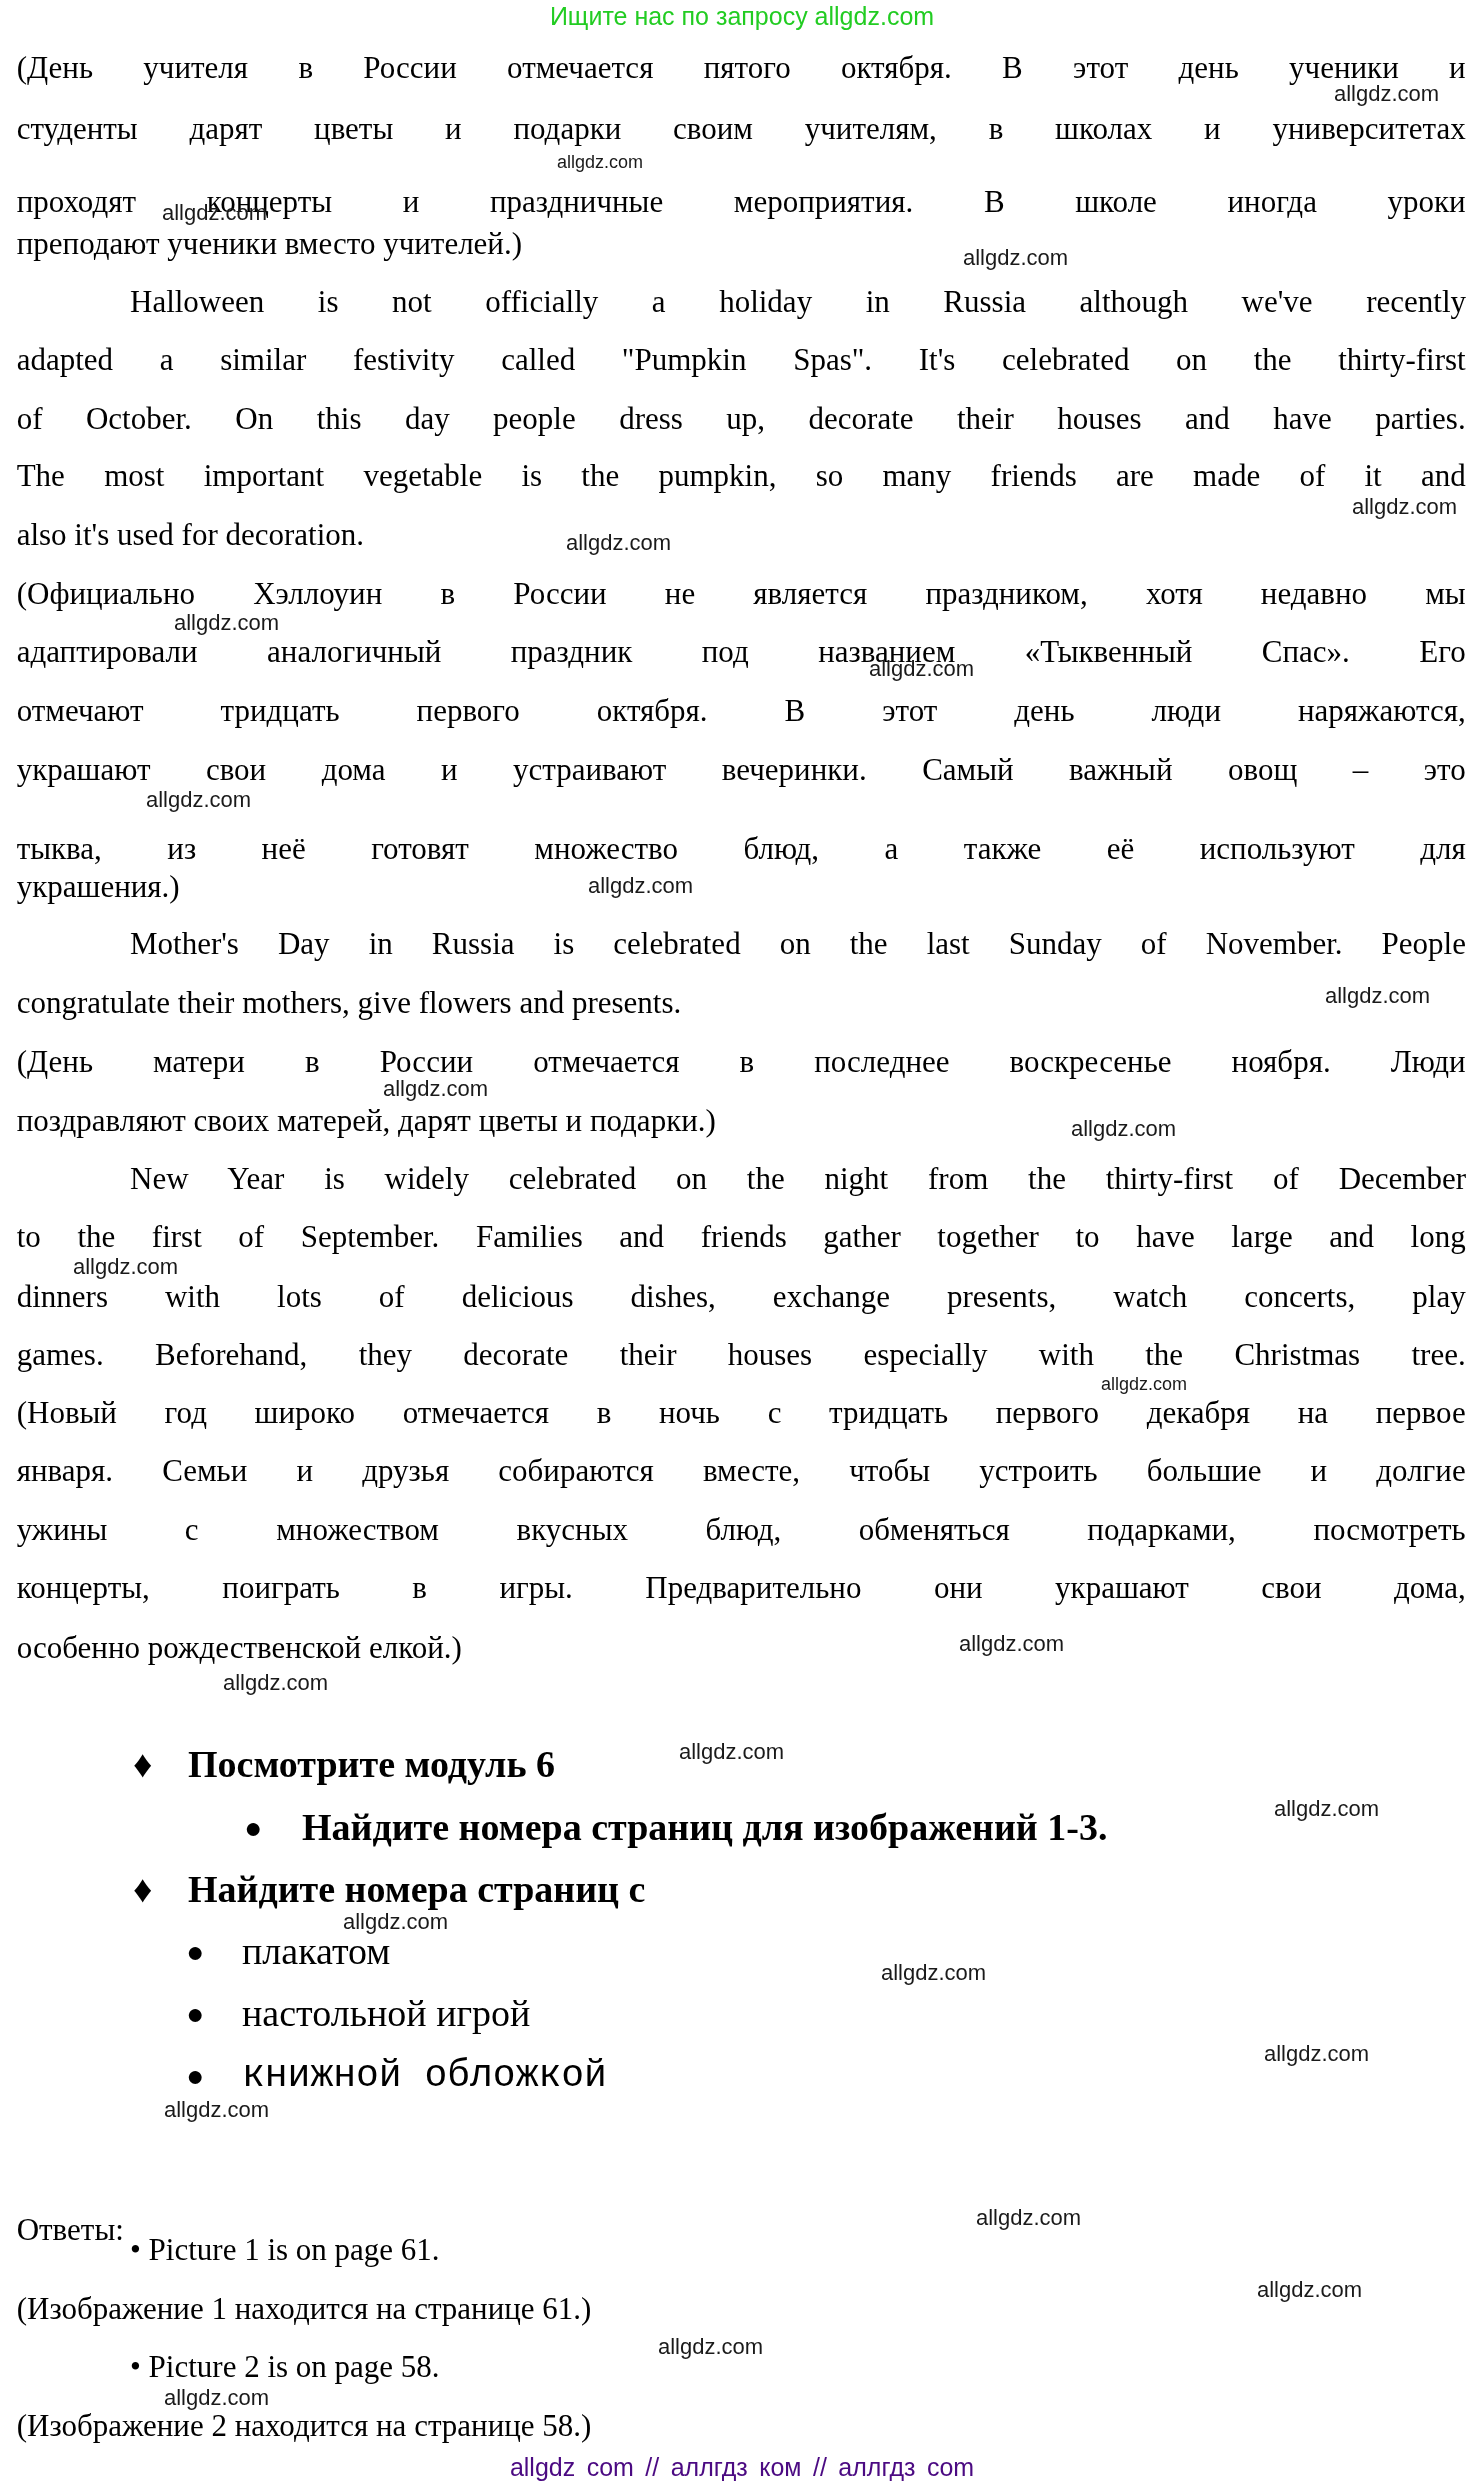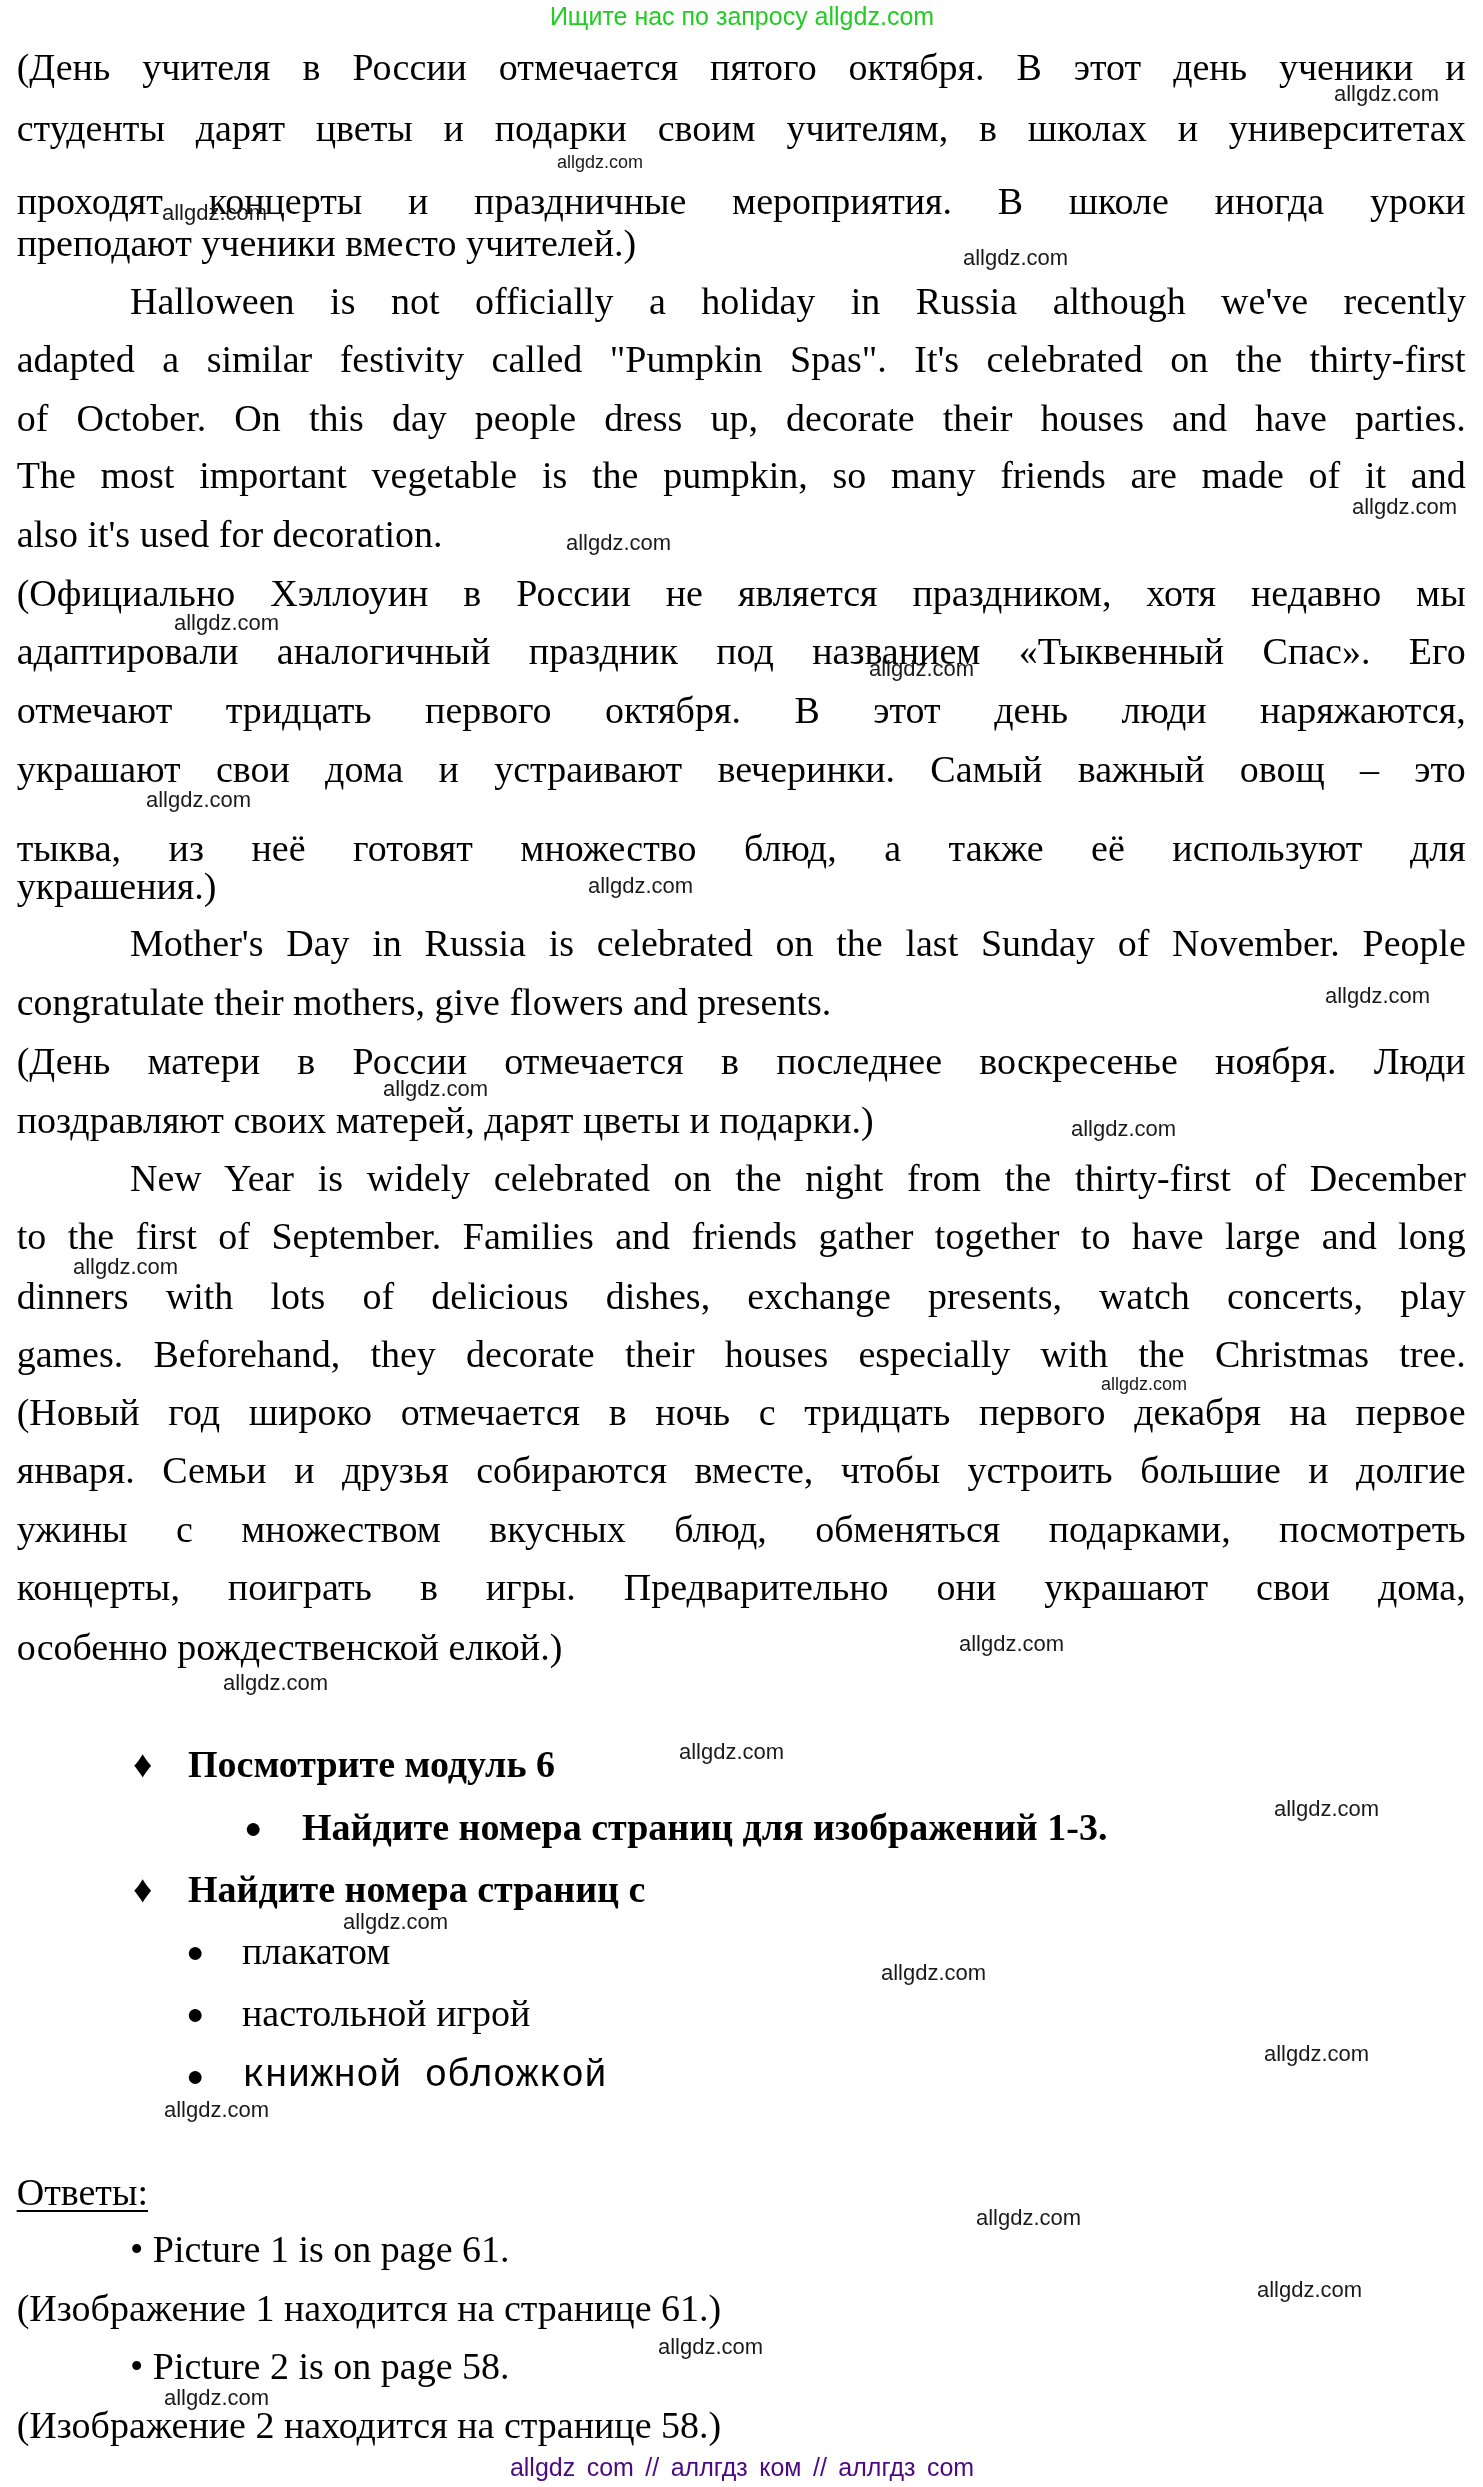--- a/index.html
+++ b/index.html
@@ -1,33 +1,33 @@
 <!DOCTYPE html>
 <html style="font-size:12px"><head>
 <meta charset="utf-8">
 <style>
   html, body { margin: 0; padding: 0; background: #ffffff; }
   body { width: 1484px; height: 2487px; position: relative; overflow: hidden;
          font-family: "Liberation Serif", "DejaVu Serif", serif; color: #000; }
-  .line { position: absolute; left: 16.7px; width: 1449px; font-size: 38px; line-height: 45px;
+  .line { position: absolute; left: 16.7px; width: 1449px; font-size: 31px; line-height: 45px;
           height: 45px; white-space: nowrap; }
   .just { text-align: justify; text-align-last: justify; }
   .indent { left: 130px; width: 1336px; }
   .wm { position: absolute; font-family: "Liberation Sans", "DejaVu Sans", sans-serif;
         font-size: 22px; line-height: 24px; color: #1a1a1a; white-space: nowrap; }
   .top-banner { position: absolute; top: 0; left: 0; width: 1484px; text-align: center;
         font-family: "Liberation Sans", "DejaVu Sans", sans-serif; font-size: 25px; line-height: 32px;
         color: #22cc22; }
   .footer { position: absolute; top: 2451px; left: 0; width: 1484px; text-align: center;
         font-family: "Liberation Sans", "DejaVu Sans", sans-serif; font-size: 25px; line-height: 32px;
         color: #4b0a82; word-spacing: 4.5px; }
   .bold { font-weight: bold; }
   .bullet-item { position: absolute; font-size: 38px; line-height: 45px; height: 45px; white-space: nowrap; }
   .marker { position: absolute; top: 0; }
-  .underline { text-decoration: underline; text-decoration-thickness: 2.3px; text-underline-offset: 4.5px; }
+  .underline { text-decoration-thickness: 2.3px; text-underline-offset: 4.5px; margin-top: 37px; }
 </style>
 </head>
 <body>
 
 <div class="top-banner">Ищите нас по запросу allgdz.com</div>
 
 <div>
   <div class="line just" style="top:45px">(День учителя в России отмечается пятого октября. В этот день ученики и</div>
   <div class="line just" style="top:106px">студенты дарят цветы и подарки своим учителям, в школах и университетах</div>
   <div class="line just" style="top:179px">проходят концерты и праздничные мероприятия. В школе иногда уроки</div>

